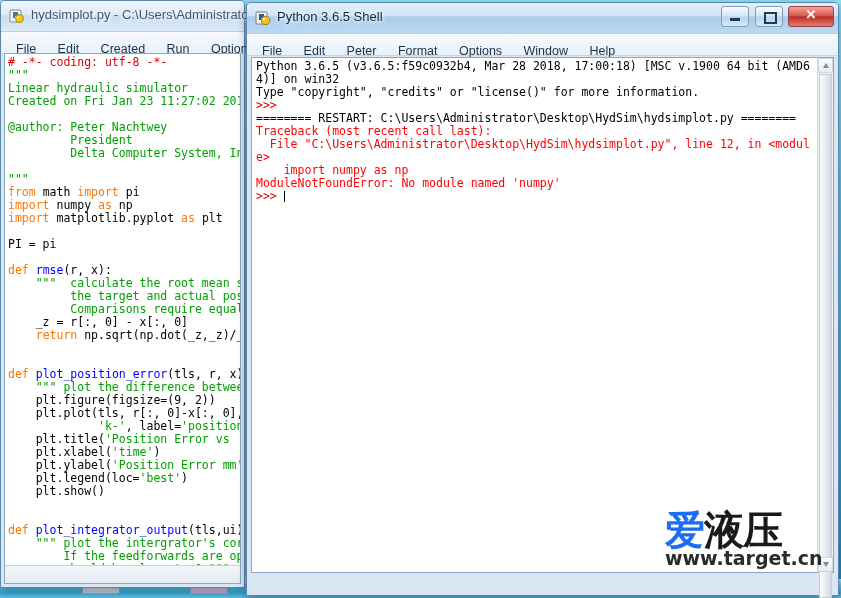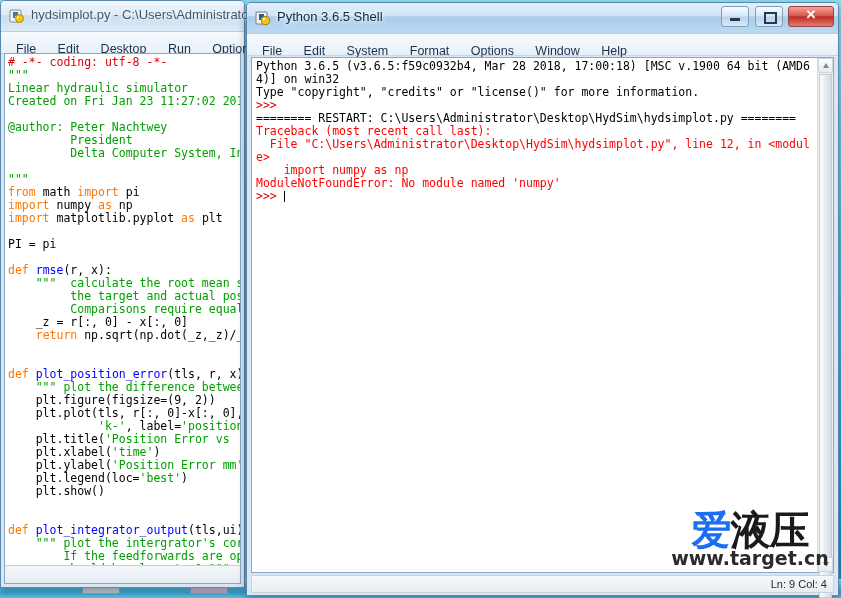--- a/index.html
+++ b/index.html
@@ -191,21 +191,21 @@
   .caret {
     display:inline-block; width:1px; height:11px;
     background:#000; vertical-align:-2px;
   }
 
   
   #watermark {
     position:absolute; right:6px; bottom:18px;
     width:170px; height:72px;
     pointer-events:none;
-    text-align:center;
+    text-align:left;
   }
   #wm-cn {
     font-family:"DejaVu Sans", sans-serif;
     font-size:40px; font-weight:bold;
     line-height:44px;
     letter-spacing:-1px;
     white-space:nowrap;
   }
   #wm-cn .b { color:#1b6ef3; }
   #wm-cn .k { color:#1a1a1a; }
@@ -233,21 +233,21 @@
         <path d="M4 4h5v4H6v2H4z" fill="#3c78a8"></path>
         <circle cx="10.5" cy="10.5" r="4" fill="#f5c518" stroke="#b48a00"></circle>
         <circle cx="8.8" cy="9.2" r="1" fill="#fff"></circle>
       </svg>
     </span>
     <span class="title-text inactive">hydsimplot.py - C:\Users\Administrato</span>
   </div>
   <div class="menubar">
     <span class="menu-item">File</span>
     <span class="menu-item">Edit</span>
-    <span class="menu-item">Desktop</span>
+    <span class="menu-item">Created</span>
     <span class="menu-item">Run</span>
     <span class="menu-item">Options</span>
     <span class="menu-item">W</span>
   </div>
   <div class="client">
     <div class="codearea" id="editor-code"><div><span class="com"># -*- coding: utf-8 -*-</span></div><div><span class="str">"""</span></div><div><span class="str">Linear hydraulic simulator</span></div><div><span class="str">Created on Fri Jan 23 11:27:02 201</span></div><div>&nbsp;</div><div><span class="str">@author: Peter Nachtwey</span></div><div><span class="str">         President</span></div><div><span class="str">         Delta Computer System, In</span></div><div>&nbsp;</div><div><span class="str">"""</span></div><div><span class="kw">from</span><span class="plain"> math </span><span class="kw">import</span><span class="plain"> pi</span></div><div><span class="kw">import</span><span class="plain"> numpy </span><span class="kw">as</span><span class="plain"> np</span></div><div><span class="kw">import</span><span class="plain"> matplotlib.pyplot </span><span class="kw">as</span><span class="plain"> plt</span></div><div>&nbsp;</div><div><span class="plain">PI = pi</span></div><div>&nbsp;</div><div><span class="kw">def</span><span class="plain"> </span><span class="defn">rmse</span><span class="plain">(r, x):</span></div><div><span class="str">    """  calculate the root mean sq</span></div><div><span class="str">         the target and actual posi</span></div><div><span class="str">         Comparisons require equal</span></div><div><span class="plain">    _z = r[:, 0] - x[:, 0]</span></div><div><span class="plain">    </span><span class="kw">return</span><span class="plain"> np.sqrt(np.dot(_z,_z)/_</span></div><div>&nbsp;</div><div>&nbsp;</div><div><span class="kw">def</span><span class="plain"> </span><span class="defn">plot_position_error</span><span class="plain">(tls, r, x)</span></div><div><span class="str">    """ plot the difference betwee</span></div><div><span class="plain">    plt.figure(figsize=(9, 2))</span></div><div><span class="plain">    plt.plot(tls, r[:, 0]-x[:, 0],</span></div><div><span class="plain">             </span><span class="str">'k-'</span><span class="plain">, label=</span><span class="str">'position</span></div><div><span class="plain">    plt.title(</span><span class="str">'Position Error vs </span></div><div><span class="plain">    plt.xlabel(</span><span class="str">'time'</span><span class="plain">)</span></div><div><span class="plain">    plt.ylabel(</span><span class="str">'Position Error mm'</span></div><div><span class="plain">    plt.legend(loc=</span><span class="str">'best'</span><span class="plain">)</span></div><div><span class="plain">    plt.show()</span></div><div>&nbsp;</div><div>&nbsp;</div><div><span class="kw">def</span><span class="plain"> </span><span class="defn">plot_integrator_output</span><span class="plain">(tls,ui)</span></div><div><span class="str">    """ plot the intergrator's cor</span></div><div><span class="str">        If the feedforwards are op</span></div><div><span class="str">        should be close to 0 """</span></div></div>
     <div id="editor-status"></div>
   </div>
 </div>
 
@@ -264,35 +264,32 @@
     <span class="title-text">Python 3.6.5 Shell</span>
     <span class="winbtns">
       <span class="winbtn"><span class="minbar"></span></span>
       <span class="winbtn"><span class="maxsq"></span></span>
       <span class="winbtn close"><span class="glyph">✕</span></span>
     </span>
   </div>
   <div class="menubar">
     <span class="menu-item">File</span>
     <span class="menu-item">Edit</span>
-    <span class="menu-item">System</span>
+    <span class="menu-item">Peter</span>
     <span class="menu-item">Format</span>
     <span class="menu-item">Options</span>
     <span class="menu-item">Window</span>
     <span class="menu-item">Help</span>
   </div>
   <div class="client">
     <div class="codearea" id="shell-code"><div><span class="plain">Python 3.6.5 (v3.6.5:f59c0932b4, Mar 28 2018, 17:00:18) [MSC v.1900 64 bit (AMD6</span></div><div><span class="plain">4)] on win32</span></div><div><span class="plain">Type "copyright", "credits" or "license()" for more information.</span></div><div><span class="com">&gt;&gt;&gt; </span></div><div><span class="plain">======== RESTART: C:\Users\Administrator\Desktop\HydSim\hydsimplot.py ========</span></div><div><span class="err">Traceback (most recent call last):</span></div><div><span class="err">  File "C:\Users\Administrator\Desktop\HydSim\hydsimplot.py", line 12, in &lt;modul</span></div><div><span class="err">e&gt;</span></div><div><span class="err">    import numpy as np</span></div><div><span class="err">ModuleNotFoundError: No module named 'numpy'</span></div><div><span class="com">&gt;&gt;&gt; </span><span class="caret"></span></div></div>
     <div class="vscroll">
       <div class="arrow-up"></div>
       <div class="thumb"></div>
       <div class="arrow-dn"></div>
     </div>
   </div>
-  <div id="shell-status">
-    <span class="pos">Ln: 9  Col: 4</span>
-  </div>
 </div>
 
 <div id="watermark">
   <div id="wm-cn"><span class="b">爱</span><span class="k">液压</span></div>
   <div id="wm-url">www.target.cn</div>
 </div>
 
 </body></html>

